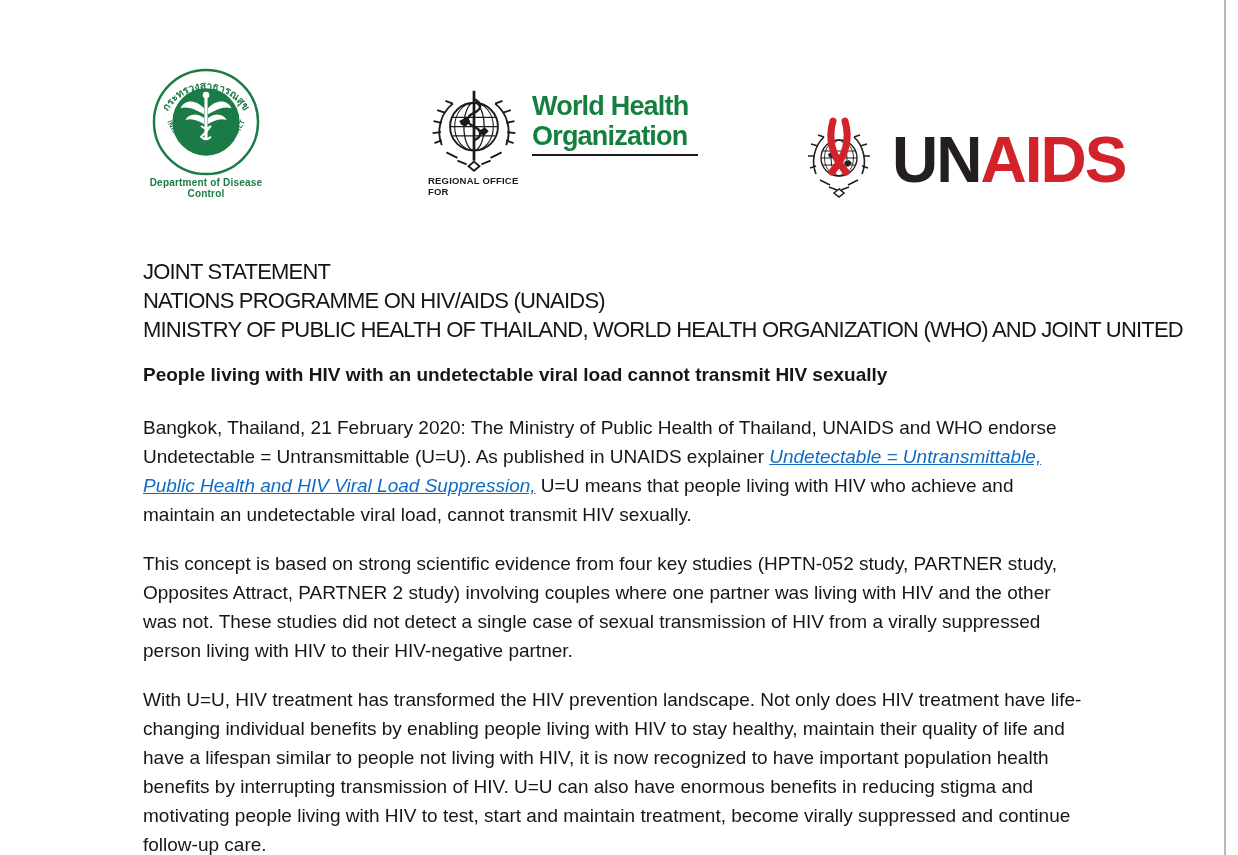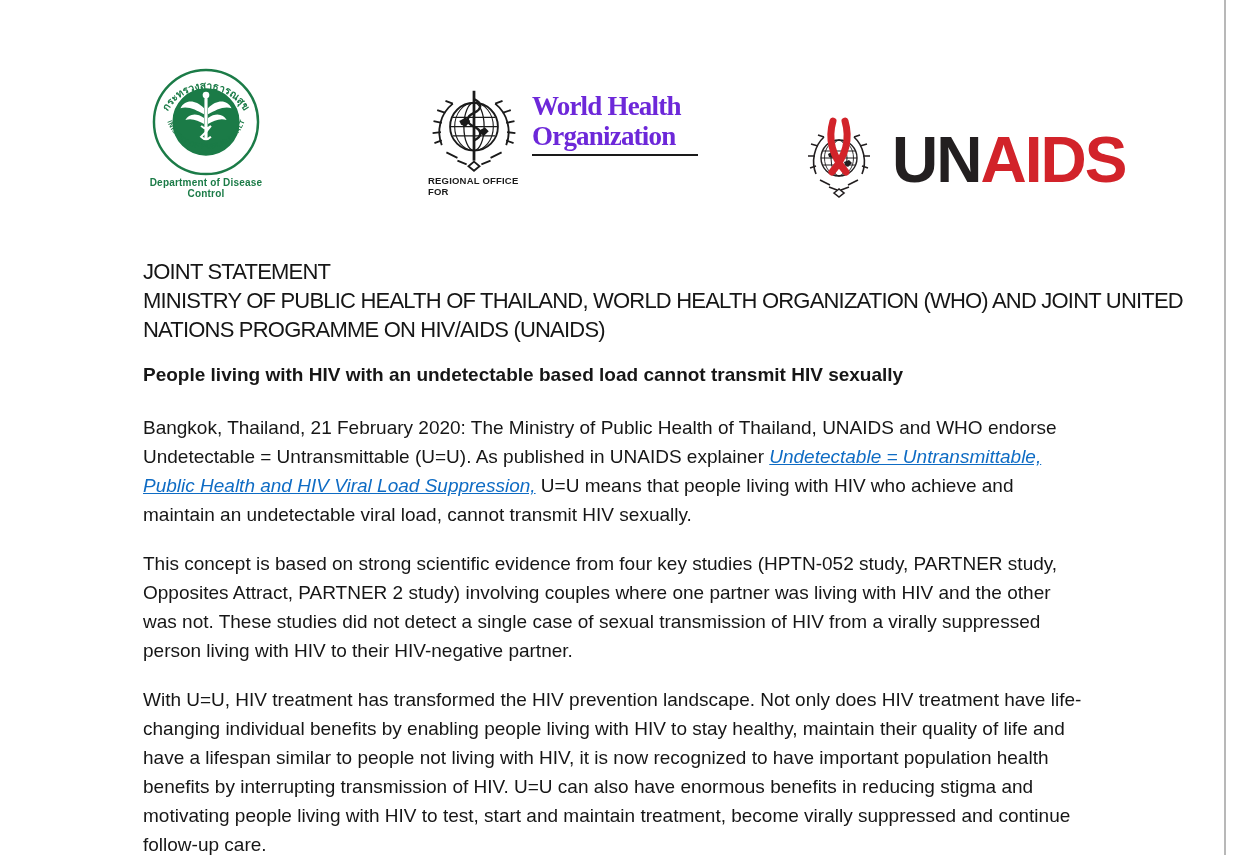--- a/index.html
+++ b/index.html
@@ -24,21 +24,21 @@
   
   .moph-logo{position:absolute;left:140px;top:68px;width:132px;text-align:center;}
   .moph-seal{display:block;margin:0 auto;}
   .moph-thai{font-size:24px;font-weight:bold;color:var(--green);line-height:26px;margin-top:1px;letter-spacing:0;}
   .moph-eng{font-size:10px;font-weight:bold;color:var(--green);letter-spacing:.2px;margin-top:1px;}
 
   .who-logo{position:absolute;left:428px;top:88px;width:280px;height:112px;}
   .who-emblem{position:absolute;left:0;top:0;}
   .who-prefix{position:absolute;left:0;top:87px;width:100px;font-size:9.5px;font-weight:bold;color:#1a1a1a;letter-spacing:.2px;}
   .who-text{position:absolute;left:104px;top:3px;width:170px;}
-  .who-line{font-size:27px;font-weight:bold;line-height:30px;letter-spacing:-.8px;color:#6d28d9;white-space:nowrap;font-family:Liberation Serif, serif;}
+  .who-line{font-size:27px;font-weight:bold;line-height:30px;letter-spacing:-.8px;color:#15803d;white-space:nowrap;}
   .who-rule{border-top:2px solid #1a1a1a;margin-top:3px;margin-bottom:2px;width:166px;}
 
   .unaids-logo{position:absolute;left:806px;top:114px;height:92px;display:flex;align-items:center;gap:20px;}
   .unaids-text{font-size:64px;font-weight:600;letter-spacing:-2px;line-height:92px;white-space:nowrap;}
   .unaids-text .un{color:#231f20;}
   .unaids-text .aids{color:var(--red);}
 
   
   .textblock{
     position:absolute;left:143px;top:257px;width:945px;
@@ -137,24 +137,24 @@
         <path d="M39,5 C44,22 40,40 26,56" stroke-width="7"></path>
       </g>
     </svg>
     <div class="unaids-text"><span class="un">UN</span><span class="aids">AIDS</span></div>
   </div>
 </header>
 
 <main class="textblock">
   <div>
     <div class="stmt-line">JOINT STATEMENT</div>
+    <div class="stmt-line">NATIONS PROGRAMME ON HIV/AIDS (UNAIDS)</div>
     <div class="stmt-line">MINISTRY OF PUBLIC HEALTH OF THAILAND, WORLD HEALTH ORGANIZATION (WHO) AND JOINT UNITED</div>
-    <div class="stmt-line">NATIONS PROGRAMME ON HIV/AIDS (UNAIDS)</div>
   </div>
 
-  <div class="doc-title">People living with HIV with an undetectable based load cannot transmit HIV sexually</div>
+  <div class="doc-title">People living with HIV with an undetectable viral load cannot transmit HIV sexually</div>
 
   <p class="para p1"><span class="bold-lead">Bangkok, Thailand, 21 February 2020:</span><span> The Ministry of Public Health of Thailand, UNAIDS and WHO endorse Undetectable = Untransmittable (U=U). As published in UNAIDS explainer </span><a class="doc-link">Undetectable = Untransmittable, Public Health and HIV Viral Load Suppression,</a><span> U=U means that people living with HIV who achieve and maintain an undetectable viral load, cannot transmit HIV sexually.</span></p>
 
   <p class="para">This concept is based on strong scientific evidence from four key studies (HPTN-052 study, PARTNER study, Opposites Attract, PARTNER 2 study) involving couples where one partner was living with HIV and the other was not. These studies did not detect a single case of sexual transmission of HIV from a virally suppressed person living with HIV to their HIV-negative partner.</p>
 
   <p class="para">With U=U, HIV treatment has transformed the HIV prevention landscape. Not only does HIV treatment have life-changing individual benefits by enabling people living with HIV to stay healthy, maintain their quality of life and have a lifespan similar to people not living with HIV, it is now recognized to have important population health benefits by interrupting transmission of HIV. U=U can also have enormous benefits in reducing stigma and motivating people living with HIV to test, start and maintain treatment, become virally suppressed and continue follow-up care.</p>
 </main>
 
 </body></html>

